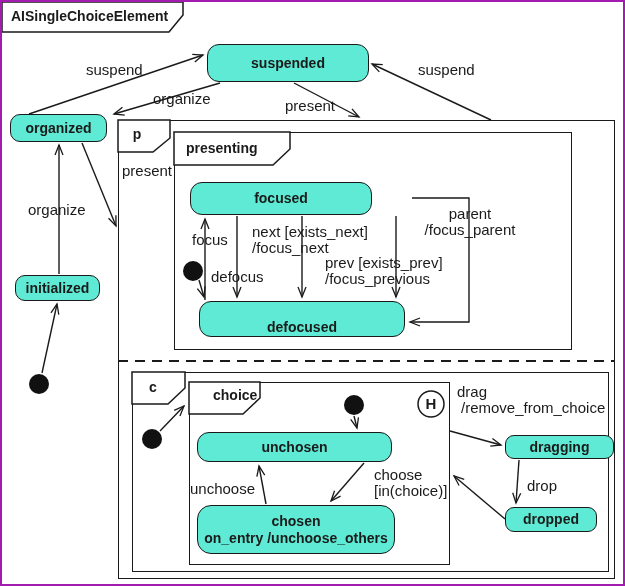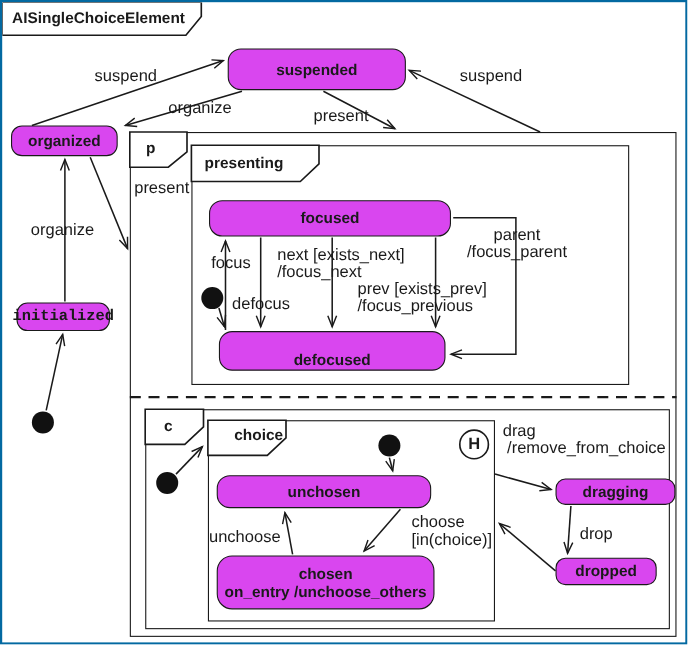--- a/index.html
+++ b/index.html
@@ -1,24 +1,24 @@
 <!DOCTYPE html>
 <html><head>
 <meta charset="utf-8">
 <style>
   html,body { margin:0; padding:0; background:#fff; }
   .stage {
     position:relative; width:625px; height:586px; background:#fff;
-    border:2px solid #0369a1; box-sizing:border-box;
+    border:2px solid #a21caf; box-sizing:border-box;
     font-family:"Liberation Sans", sans-serif; color:#1a1a1a; overflow:hidden;
   }
   .box { position:absolute; border:1.5px solid #1a1a1a; box-sizing:border-box; background:transparent; z-index:1; }
   svg.overlay { position:absolute; left:0; top:0; width:625px; height:586px; z-index:2; }
   .state {
-    position:absolute; border:1.5px solid #1a1a1a; border-radius:12px; background:#d946ef;
+    position:absolute; border:1.5px solid #1a1a1a; border-radius:12px; background:#5eead4;
     box-sizing:border-box; display:flex; flex-direction:column; align-items:center; justify-content:center;
     font-weight:bold; font-size:14px; text-align:center; z-index:3; line-height:17px;
   }
   .lbl { position:absolute; font-size:15px; line-height:16px; white-space:nowrap; z-index:4; }
   .lbl.b { font-weight:bold; font-size:14px; }
   .lbl.ctr { text-align:center; }
 </style>
 </head>
 <body>
 
@@ -82,24 +82,24 @@
   <div class="lbl b ctr" style="left:130px; top:377px; width:42px;">c</div>
   <div class="lbl b" style="left:211px; top:385px;">choice</div>
   <div class="lbl b ctr" style="left:421px; top:394px; width:16px; font-size:15px;">H</div>
 
   <div class="state" style="left:205px; top:42px; width:162px; height:38px;">
     <span>suspended</span>
   </div>
   <div class="state" style="left:8px; top:112px; width:97px; height:28px; border-radius:10px;text-align:right;">
     <span>organized</span>
   </div>
-  <div class="state" style="left:13px; top:273px; width:85px; height:26px; border-radius:10px;font-family:Liberation Mono, monospace;">
+  <div class="state" style="left:13px; top:273px; width:85px; height:26px; border-radius:10px;">
     <span>initialized</span>
   </div>
-  <div class="state" style="left:188px; top:180px; width:220px; height:33px;">
+  <div class="state" style="left:188px; top:180px; width:182px; height:33px;">
     <span>focused</span>
   </div>
   <div class="state" style="left:197px; top:299px; width:206px; height:36px;justify-content:flex-end;">
     <span>defocused</span>
   </div>
   <div class="state" style="left:195px; top:430px; width:195px; height:30px;">
     <span>unchosen</span>
   </div>
   <div class="state" style="left:195px; top:503px; width:198px; height:49px; border-radius:14px;">
     <span>chosen</span>

